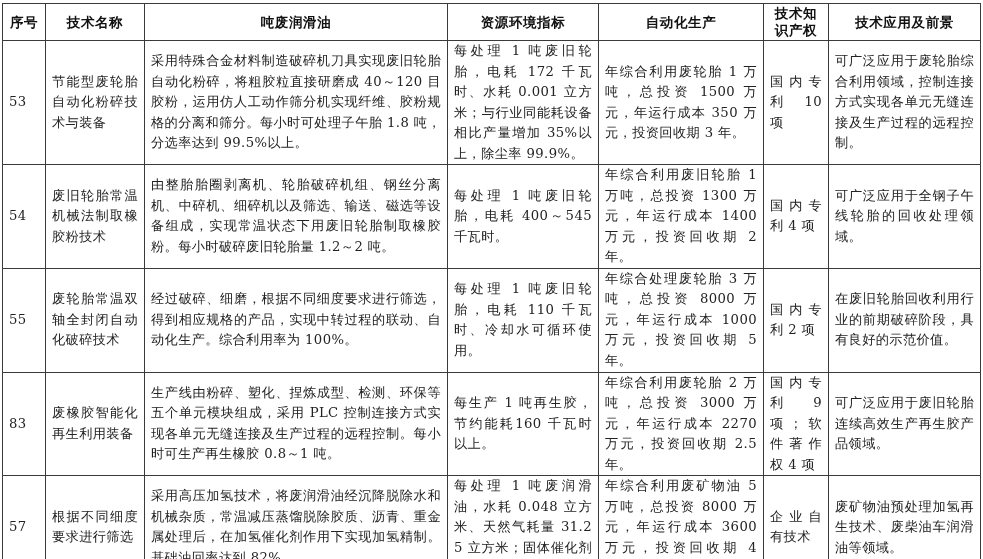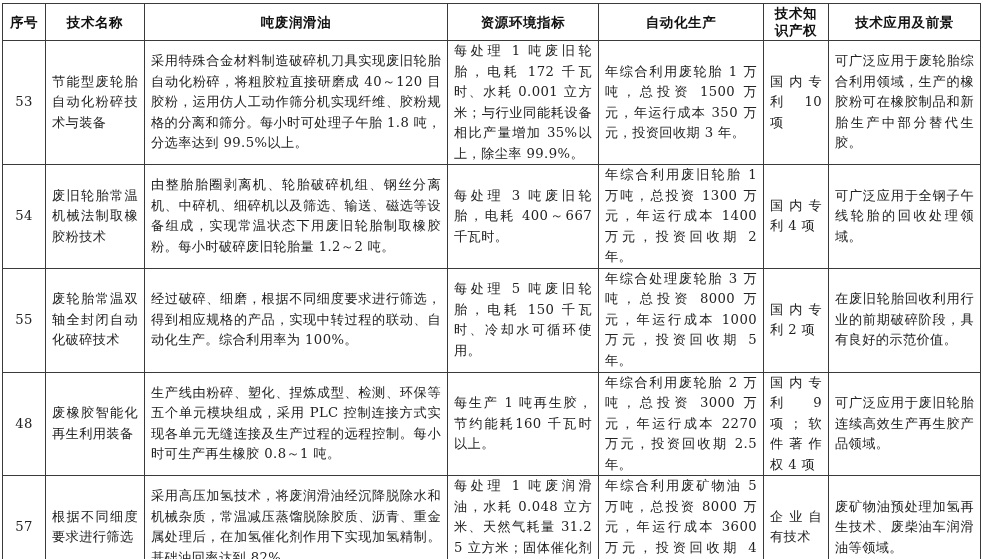--- a/index.html
+++ b/index.html
@@ -36,21 +36,20 @@
     font-weight: bold;
     font-size: 13.5px;
     text-align: center;
     height: 36px;
     line-height: 17px;
     letter-spacing: 0.6px;
     padding: 0 2px;
     color: #111111;
   }
   td.col-no {
-    text-align: center;
     padding: 0;
   }
   td.col-ip {
     padding: 0 4px 0 6px;
     letter-spacing: 3px;
   }
   tr.row-53 td { height: 119px; }
   tr.row-54 td { height: 100px; }
   tr.row-55 td { height: 103px; }
   tr.row-56 td { height: 91px; }
@@ -97,67 +96,67 @@
       <td>
           <span class="cell-text">每处理 1 吨废旧轮胎，电耗 172 千瓦时、水耗 0.001 立方米；与行业同能耗设备相比产量增加 35%以上，除尘率 99.9%。</span>
         </td>
       <td>
           <span class="cell-text">年综合利用废轮胎 1 万吨，总投资 1500 万元，年运行成本 350 万元，投资回收期 3 年。</span>
         </td>
       <td class="col-ip">
           <span class="cell-text">国内专利 10 项</span>
         </td>
       <td>
-          <span class="cell-text">可广泛应用于废轮胎综合利用领域，生产的橡胶粉可在橡胶制品和新胎生产中部分替代生胶。</span>
+          <span class="cell-text">可广泛应用于废轮胎综合利用领域，控制连接方式实现各单元无缝连接及生产过程的远程控制。</span>
         </td>
     </tr>
     <tr class="row-54">
       <td class="col-no">54</td>
       <td>
           <span class="cell-text">废旧轮胎常温机械法制取橡胶粉技术</span>
         </td>
       <td>
           <span class="cell-text">由整胎胎圈剥离机、轮胎破碎机组、钢丝分离机、中碎机、细碎机以及筛选、输送、磁选等设备组成，实现常温状态下用废旧轮胎制取橡胶粉。每小时破碎废旧轮胎量 1.2～2 吨。</span>
         </td>
       <td>
-          <span class="cell-text">每处理 3 吨废旧轮胎，电耗 400～667 千瓦时。</span>
+          <span class="cell-text">每处理 1 吨废旧轮胎，电耗 400～545 千瓦时。</span>
         </td>
       <td>
           <span class="cell-text">年综合利用废旧轮胎 1 万吨，总投资 1300 万元，年运行成本 1400 万元，投资回收期 2 年。</span>
         </td>
       <td class="col-ip">
           <span class="cell-text">国内专利 4 项</span>
         </td>
       <td>
           <span class="cell-text">可广泛应用于全钢子午线轮胎的回收处理领域。</span>
         </td>
     </tr>
     <tr class="row-55">
       <td class="col-no">55</td>
       <td>
           <span class="cell-text">废轮胎常温双轴全封闭自动化破碎技术</span>
         </td>
       <td>
           <span class="cell-text">经过破碎、细磨，根据不同细度要求进行筛选，得到相应规格的产品，实现中转过程的联动、自动化生产。综合利用率为 100%。</span>
         </td>
       <td>
-          <span class="cell-text">每处理 5 吨废旧轮胎，电耗 150 千瓦时、冷却水可循环使用。</span>
+          <span class="cell-text">每处理 1 吨废旧轮胎，电耗 110 千瓦时、冷却水可循环使用。</span>
         </td>
       <td>
           <span class="cell-text">年综合处理废轮胎 3 万吨，总投资 8000 万元，年运行成本 1000 万元，投资回收期 5 年。</span>
         </td>
       <td class="col-ip">
           <span class="cell-text">国内专利 2 项</span>
         </td>
       <td>
           <span class="cell-text">在废旧轮胎回收利用行业的前期破碎阶段，具有良好的示范价值。</span>
         </td>
     </tr>
     <tr class="row-56">
-      <td class="col-no">48</td>
+      <td class="col-no">83</td>
       <td>
           <span class="cell-text">废橡胶智能化再生利用装备</span>
         </td>
       <td>
           <span class="cell-text">生产线由粉碎、塑化、捏炼成型、检测、环保等五个单元模块组成，采用 PLC 控制连接方式实现各单元无缝连接及生产过程的远程控制。每小时可生产再生橡胶 0.8～1 吨。</span>
         </td>
       <td>
           <span class="cell-text">每生产 1 吨再生胶，节约能耗160 千瓦时以上。</span>
         </td>
       <td>

